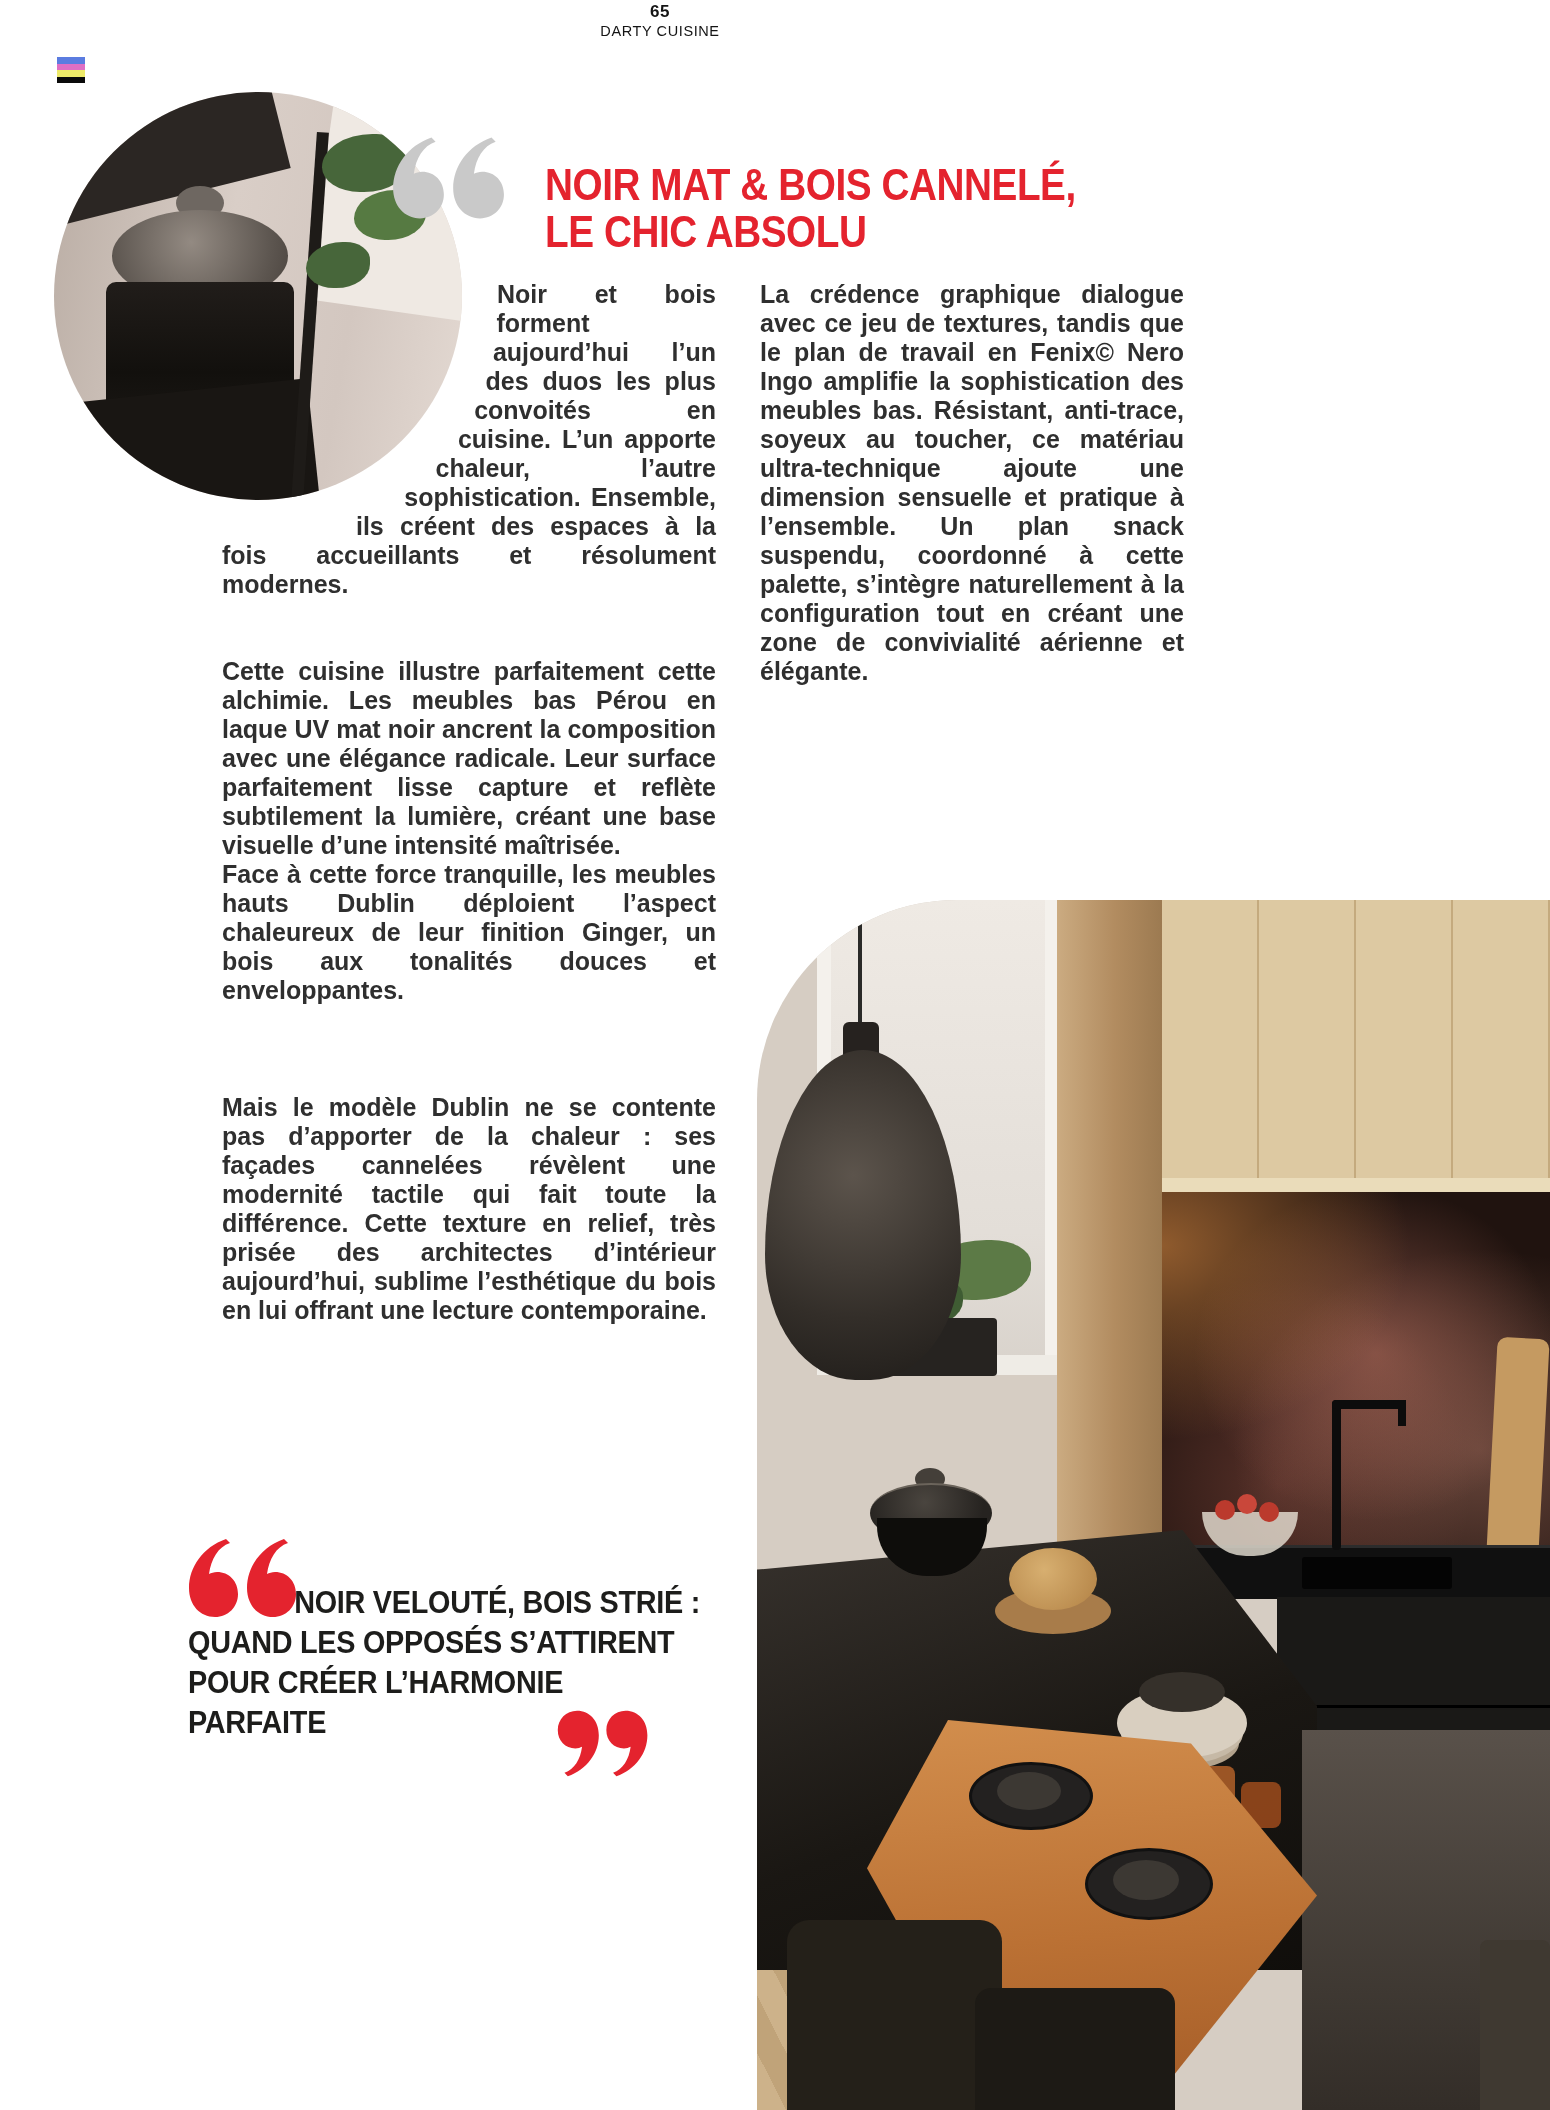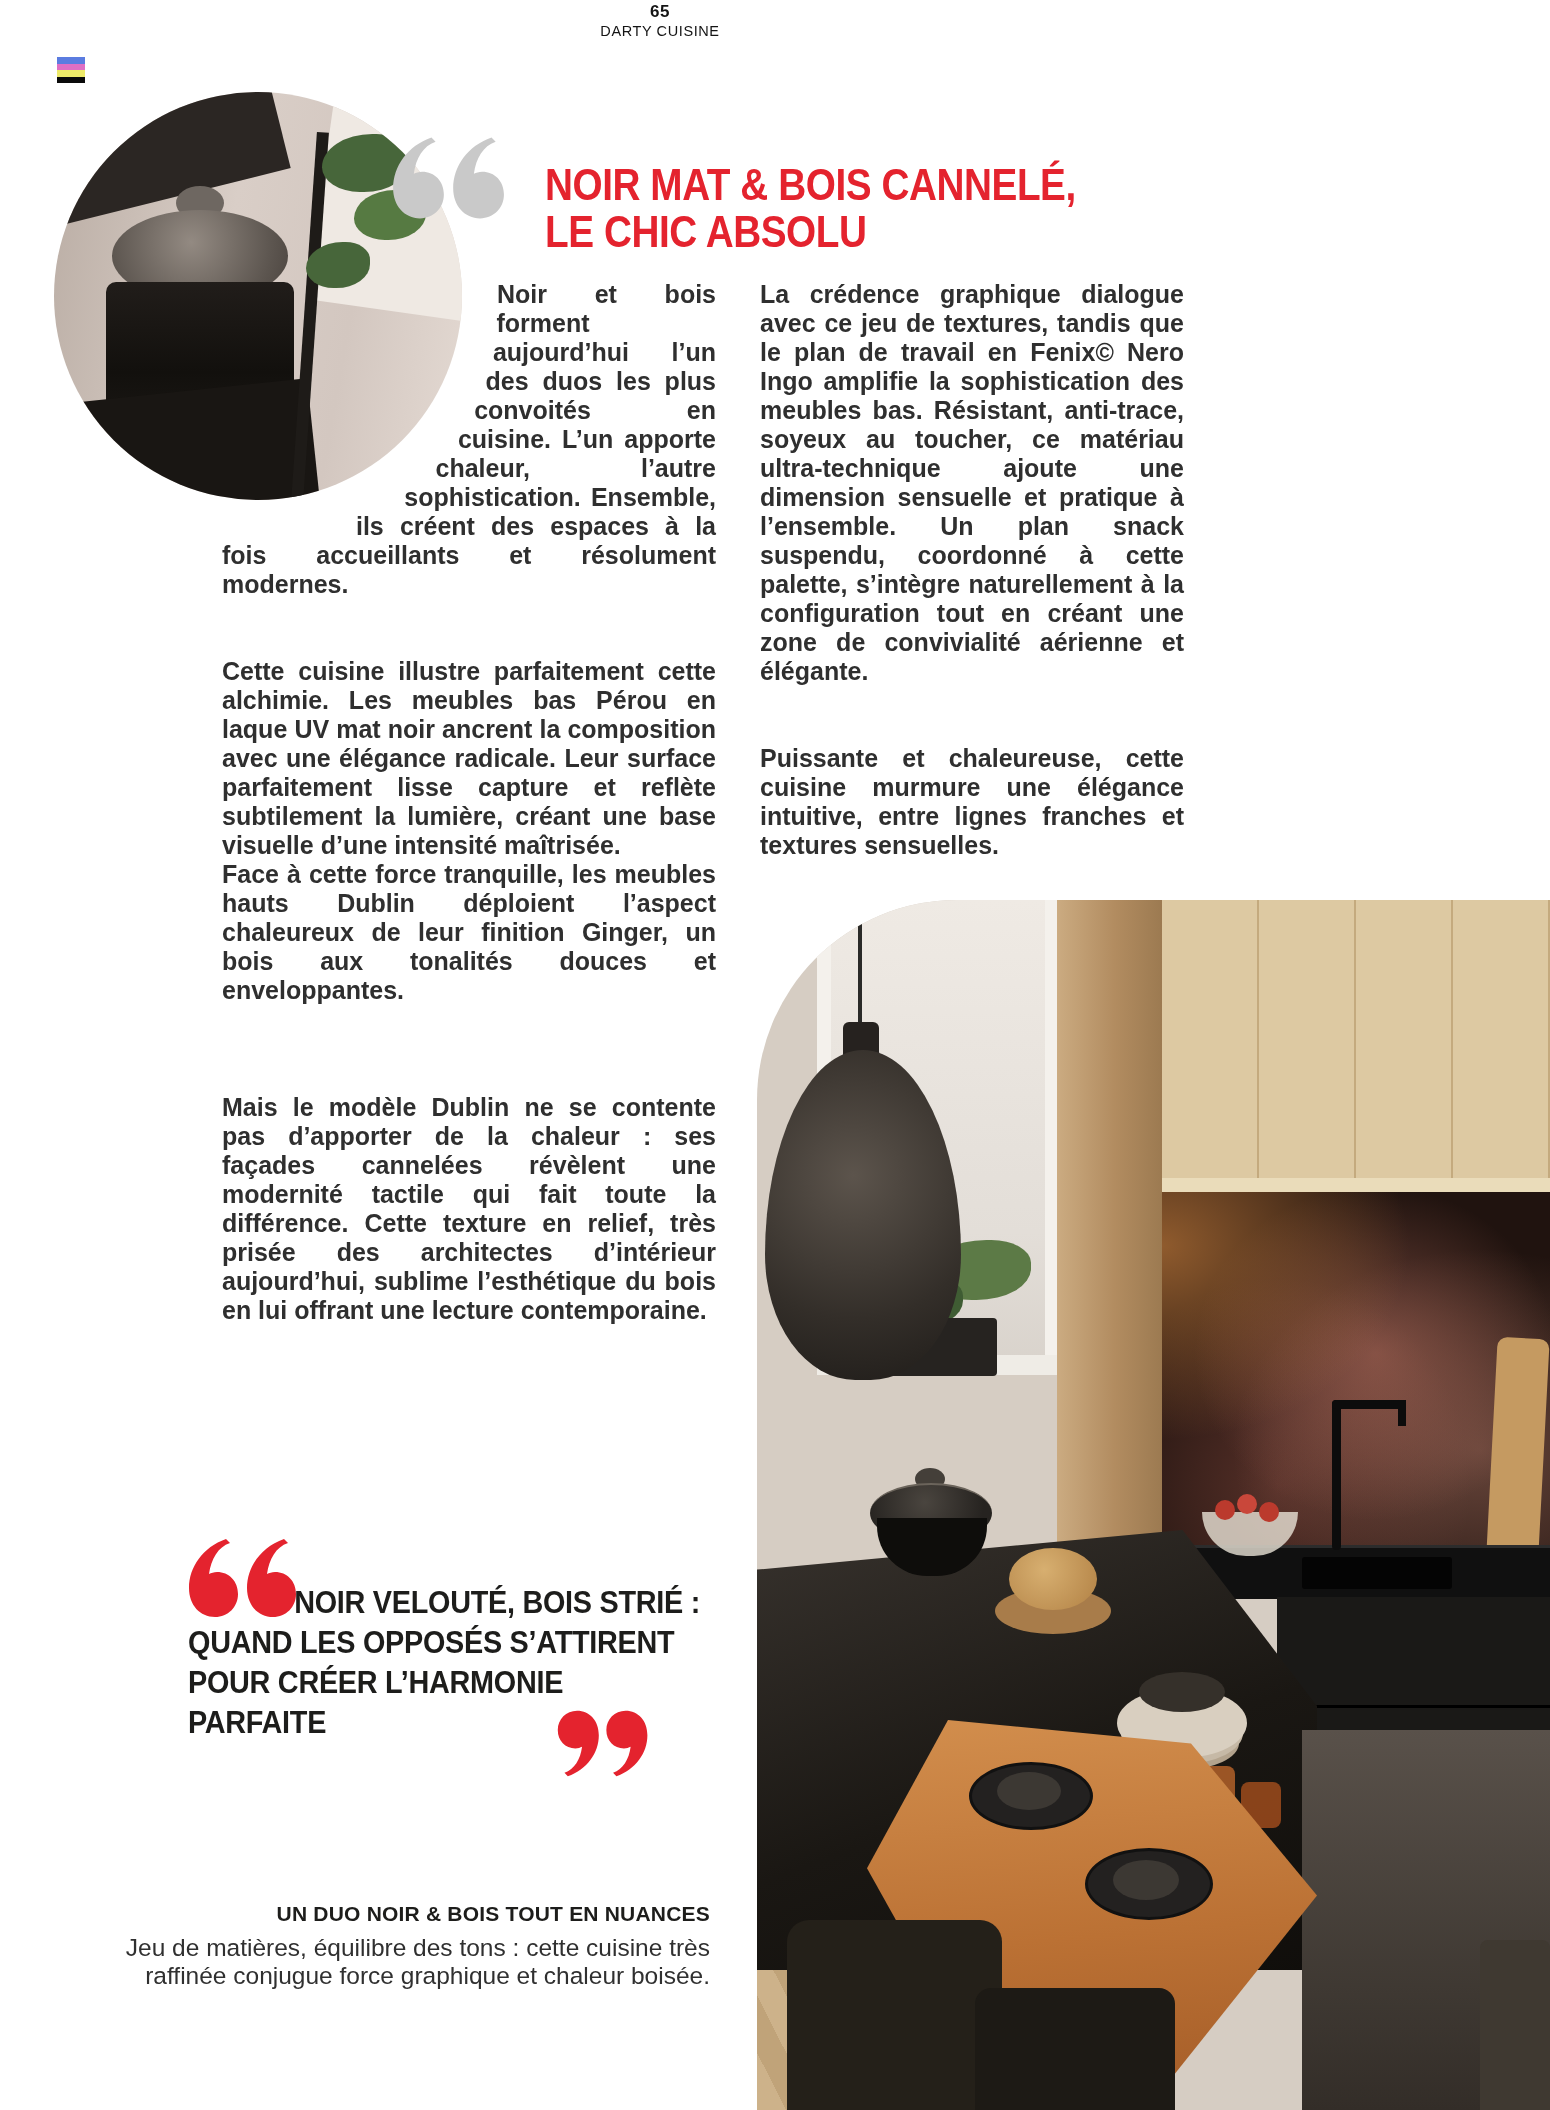--- a/index.html
+++ b/index.html
@@ -168,21 +168,20 @@
   <div class="abs col col1">
     <div class="circle-float"></div>
     <p>Noir et bois forment aujourd’hui l’un des duos les plus convoités en cuisine. L’un apporte chaleur, l’autre sophistication. Ensemble, ils créent des espaces à la fois accueillants et résolument modernes.</p>
     <p class="mb0">Cette cuisine illustre parfaitement cette alchimie. Les meubles bas Pérou en laque UV mat noir ancrent la composition avec une élégance radicale. Leur surface parfaitement lisse capture et reflète subtilement la lumière, créant une base visuelle d’une intensité maîtrisée.</p>
     <p class="mb0">Face à cette force tranquille, les meubles hauts Dublin déploient l’aspect chaleureux de leur finition Ginger, un bois aux tonalités douces et enveloppantes.</p>
     <p class="big-gap">Mais le modèle Dublin ne se contente pas d’apporter de la chaleur : ses façades cannelées révèlent une modernité tactile qui fait toute la différence. Cette texture en relief, très prisée des architectes d’intérieur aujourd’hui, sublime l’esthétique du bois en lui offrant une lecture contemporaine.</p>
   </div>
 
   <div class="abs col col2">
     <p>La crédence graphique dialogue avec ce jeu de textures, tandis que le plan de travail en Fenix© Nero Ingo amplifie la sophistication des meubles bas. Résistant, anti-trace, soyeux au toucher, ce matériau ultra-technique ajoute une dimension sensuelle et pratique à l’ensemble. Un plan snack suspendu, coordonné à cette palette, s’intègre naturellement à la configuration tout en créant une zone de convivialité aérienne et élégante.</p>
-    <p>Puissante et chaleureuse, cette cuisine murmure une élégance intuitive, entre lignes franches et textures sensuelles.</p>
   </div>
 
   <div class="abs kitchen-photo">
     <div class="ph ph-window"></div>
     <div class="ph ph-frame-l"></div>
     <div class="ph ph-frame-r"></div>
     <div class="ph ph-leaf" style="left:96px;top:300px;width:96px;height:56px;"></div>
     <div class="ph ph-leaf" style="left:170px;top:340px;width:104px;height:60px;background:#5c7a46;"></div>
     <div class="ph ph-leaf" style="left:120px;top:376px;width:86px;height:52px;background:#3f5c33;"></div>
     <div class="ph ph-sill"></div>
@@ -237,18 +236,14 @@
     <div class="pq-line">QUAND LES OPPOSÉS S’ATTIRENT</div>
     <div class="pq-line">POUR CRÉER L’HARMONIE</div>
     <div class="pq-line">PARFAITE</div>
   </div>
 
   <svg class="abs quote-red quote-close" style="left:556px;top:1710px;" width="94" height="67" viewBox="0 0 112 80">
     <path fill="currentColor" d="M40,1 C17,9 3,29 3,50 C3,67 14,79 29,79 C42,79 52,69 52,56 C52,43 43,34 31,34 C28,34 25,35 23,36 C25,21 32,9 44,5 Z"></path>
     <path fill="currentColor" transform="translate(58,0)" d="M40,1 C17,9 3,29 3,50 C3,67 14,79 29,79 C42,79 52,69 52,56 C52,43 43,34 31,34 C28,34 25,35 23,36 C25,21 32,9 44,5 Z"></path>
   </svg>
 
-  <div class="abs caption">
-    <div class="caption-title">UN DUO NOIR &amp; BOIS TOUT EN NUANCES</div>
-    <div class="caption-body">Jeu de matières, équilibre des tons : cette cuisine très raffinée conjugue force graphique et chaleur boisée.</div>
-  </div>
 
 </div>
 
 </body></html>

